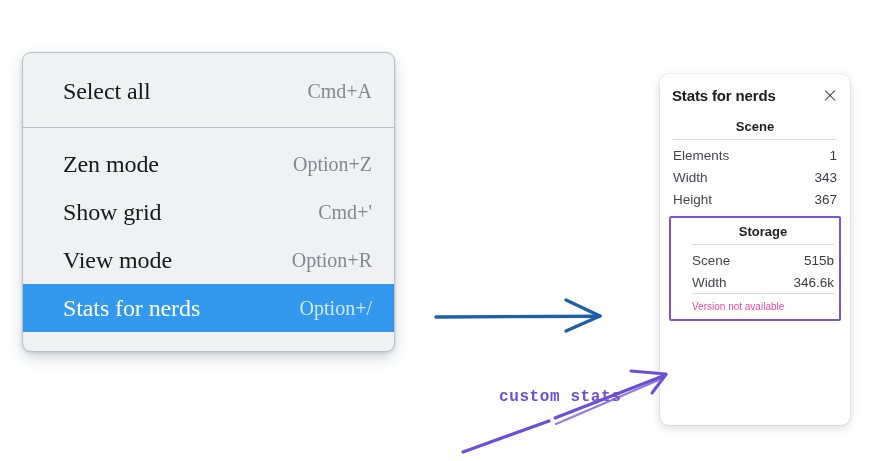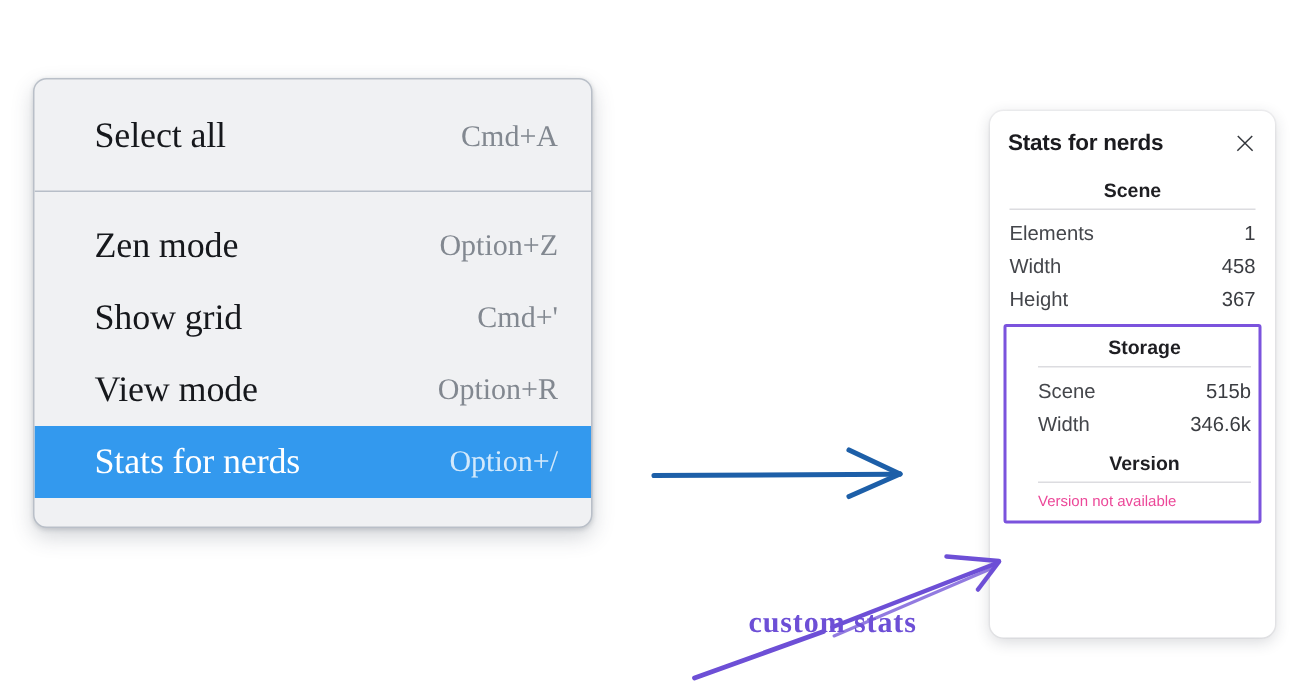--- a/index.html
+++ b/index.html
@@ -154,23 +154,23 @@
   
   .annot-svg {
     position: absolute;
     left: 0; top: 0;
     width: 873px; height: 461px;
     pointer-events: none;
   }
   .custom-stats-label {
     position: absolute;
     left: 499px;
-    top: 404px;
-    font-family: Liberation Serif, serif;
-    font-size: 20px;
+    top: 388px;
+    font-family: Liberation Mono, monospace;
+    font-size: 16px;
     font-weight: bold;
     letter-spacing: 0.6px;
     color: #6d4fd6;
     white-space: nowrap;
   }
 </style>
 </head>
 <body>
 
 <div id="stage">
@@ -217,21 +217,21 @@
 
     <div>
       <div class="sp-section-title">Scene</div>
       <div class="sp-rule"></div>
       <div class="sp-row">
         <span class="sp-lab">Elements</span>
         <span class="sp-val">1</span>
       </div>
       <div class="sp-row">
         <span class="sp-lab">Width</span>
-        <span class="sp-val">458</span>
+        <span class="sp-val">343</span>
       </div>
       <div class="sp-row">
         <span class="sp-lab">Height</span>
         <span class="sp-val">367</span>
       </div>
     </div>
 
     <div class="sp-boxed">
 
       <div>
@@ -241,21 +241,20 @@
           <span class="sp-lab">Scene</span>
           <span class="sp-val">515b</span>
         </div>
         <div class="sp-row">
           <span class="sp-lab">Width</span>
           <span class="sp-val">346.6k</span>
         </div>
       </div>
 
       <div>
-        <div class="sp-section-title" style="padding-top:8px;">Version</div>
         <div class="sp-rule"></div>
         <div class="sp-note">Version not available</div>
       </div>
 
     </div>
   </div>
 
   <svg class="annot-svg" viewBox="0 0 873 461">
 
     <g>

